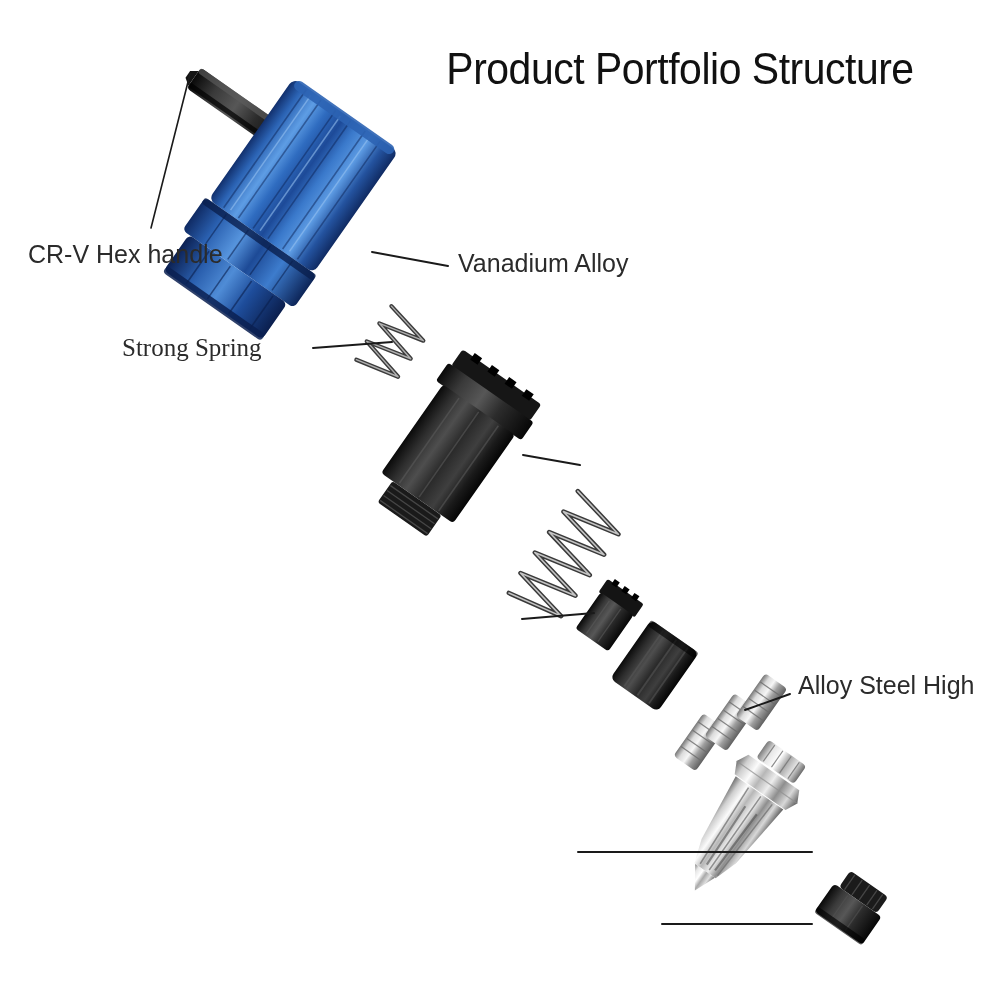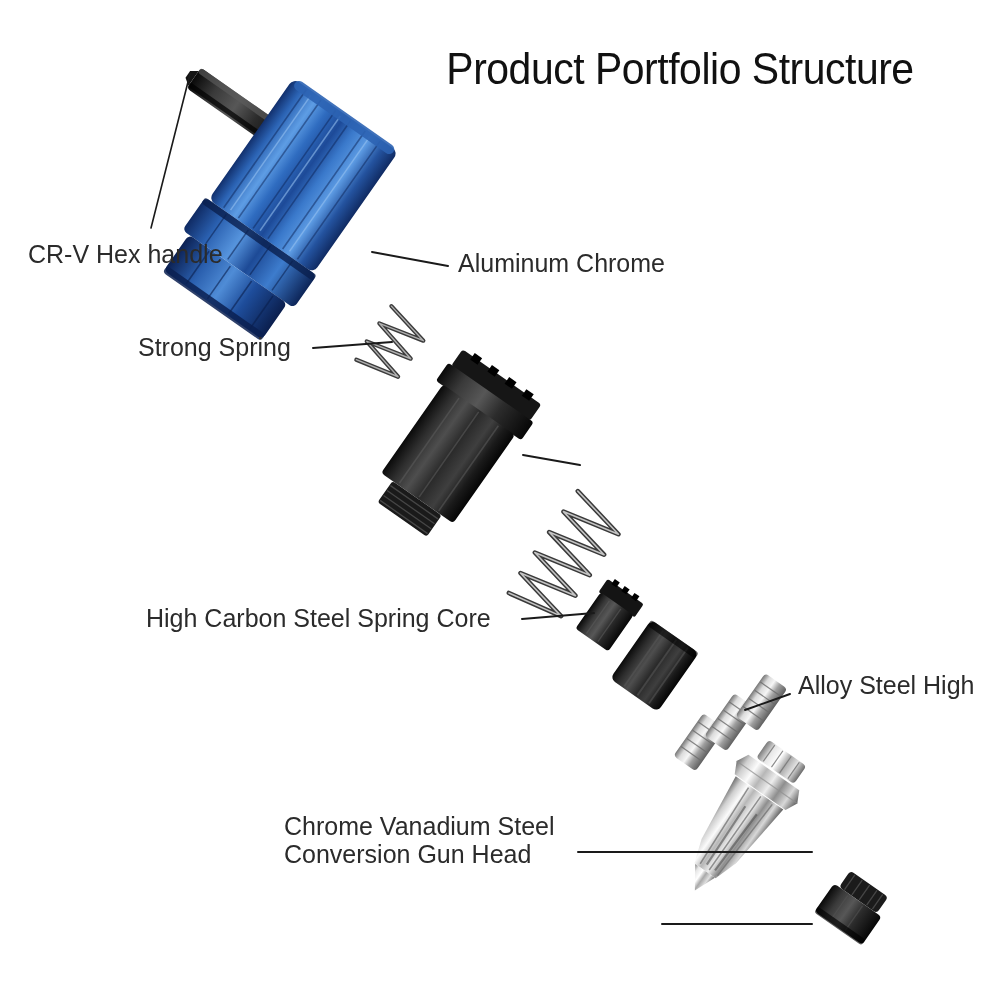--- a/index.html
+++ b/index.html
@@ -317,28 +317,23 @@
       <path d="M578 852 L812 852" stroke-width="2"></path>
 
       <path d="M662 924 L812 924" stroke-width="2"></path>
     </g>
   </svg>
 
   <div class="title">Product Portfolio Structure</div>
 
   <div class="label" style="left:28px;top:241px;">CR-V Hex handle</div>
 
-  <div class="label" style="left:458px;top:250px;">Aluminum Chrome</div>
-
-  <div class="label" style="left:138px;top:334px;">Strong Spring</div>
-
-
-  <div class="label" style="left:146px;top:605px;">High Carbon Steel Spring Core</div>
+  <div class="label" style="left:458px;top:250px;">Vanadium Alloy</div>
+
+  <div class="label" style="left:122px;top:334px;font-family:Liberation Serif, serif;">Strong Spring</div>
+
+
 
   <div class="label" style="left:798px;top:672px;">Alloy Steel High</div>
 
-  <div class="label two-line" style="left:284px;top:812px;">
-    <div>Chrome Vanadium Steel</div>
-    <div>Conversion Gun Head</div>
-  </div>
 
 
 </div>
 
 </body></html>

